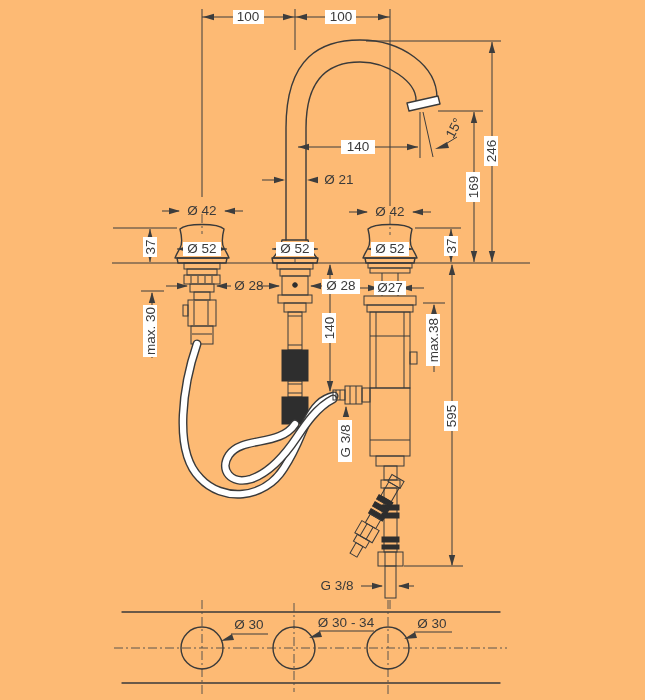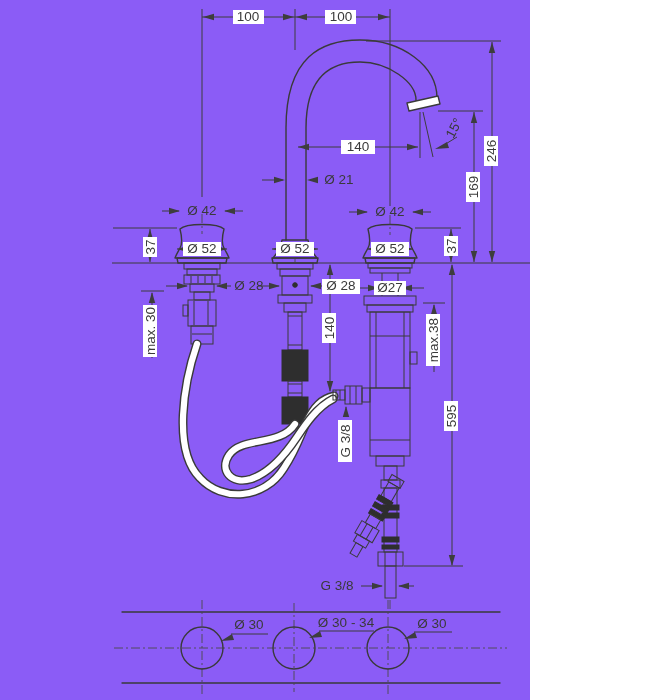--- a/index.html
+++ b/index.html
@@ -1,16 +1,16 @@
 <!DOCTYPE html>
 <html><head>
 <meta charset="utf-8">
 <style>
   html,body{margin:0;padding:0;background:#fff;}
-  #stage{width:530px;height:700px;background:#8b5cf6;position:relative;font-family:"Liberation Sans",sans-serif;}
+  #stage{width:645px;height:700px;background:#fdba74;position:relative;font-family:"Liberation Sans",sans-serif;}
   svg{display:block;}
   .obj{stroke:#3a3a3a;stroke-width:1.4;fill:none;stroke-linecap:round;stroke-linejoin:round;}
   .objthin{stroke:#3a3a3a;stroke-width:1;fill:none;}
   .dark{fill:#2e2e2e;stroke:#2e2e2e;stroke-width:1;}
   .dim{stroke:#3d3d3d;stroke-width:1;fill:none;}
   .ah{fill:#3d3d3d;stroke:none;}
   .wbg{fill:#ffffff;stroke:none;}
   .lbl{font-family:"Liberation Sans",sans-serif;font-size:13.5px;fill:#3a3a3a;}
   .cl{stroke:#4a4a4a;stroke-width:0.9;fill:none;stroke-dasharray:9 3 2 3;}
   .hoseOut{stroke:#3a3a3a;stroke-width:9;fill:none;stroke-linecap:round;}

